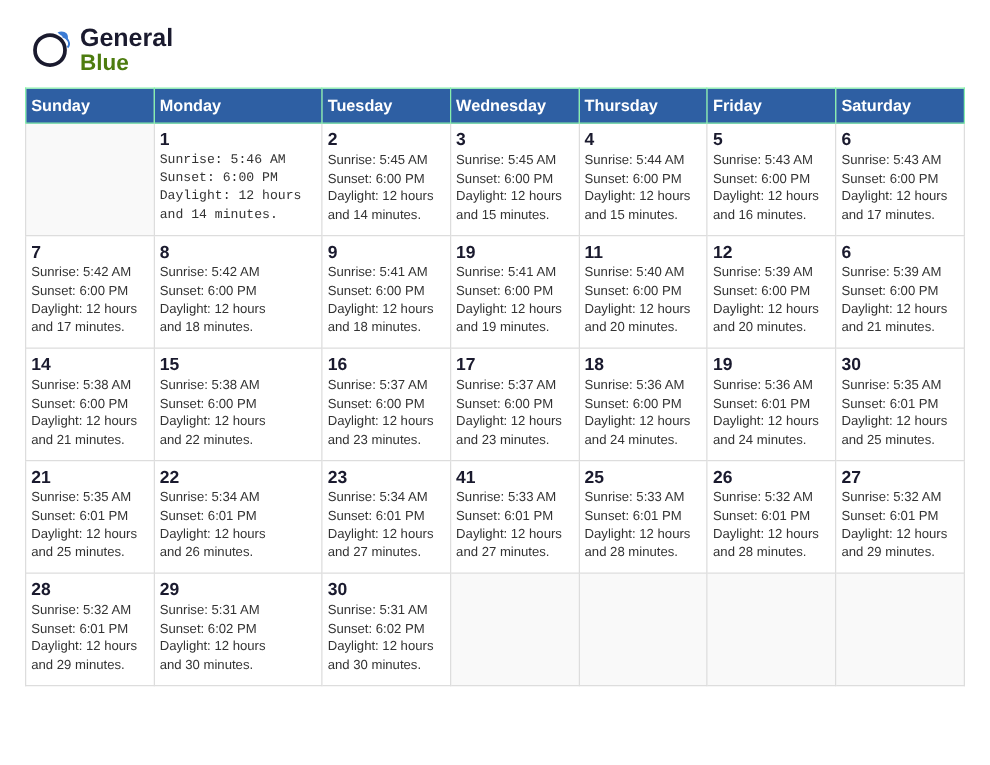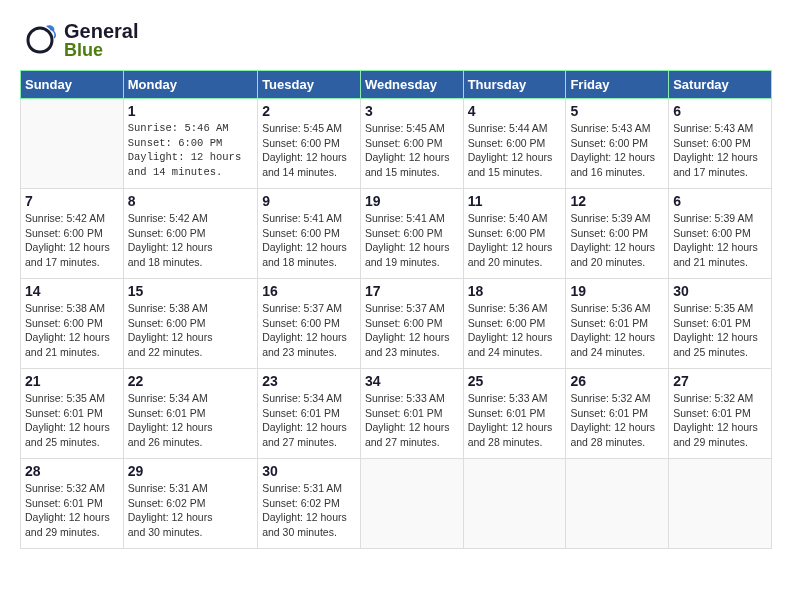--- a/index.html
+++ b/index.html
@@ -290,21 +290,21 @@
 and 26 minutes.</div>
         </td>
         <td>
           <span class="day-number">23</span>
           <div class="day-info" style="white-space: pre-line;">Sunrise: 5:34 AM
 Sunset: 6:01 PM
 Daylight: 12 hours
 and 27 minutes.</div>
         </td>
         <td>
-          <span class="day-number">34</span>
+          <span class="day-number">41</span>
           <div class="day-info" style="white-space: pre-line;">Sunrise: 5:33 AM
 Sunset: 6:01 PM
 Daylight: 12 hours
 and 27 minutes.</div>
         </td>
         <td>
           <span class="day-number">25</span>
           <div class="day-info" style="white-space: pre-line;">Sunrise: 5:33 AM
 Sunset: 6:01 PM
 Daylight: 12 hours

